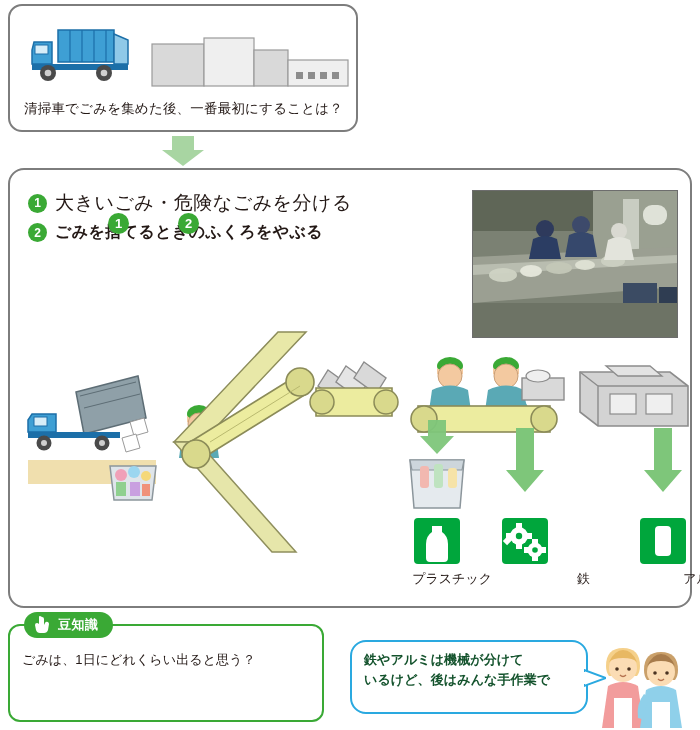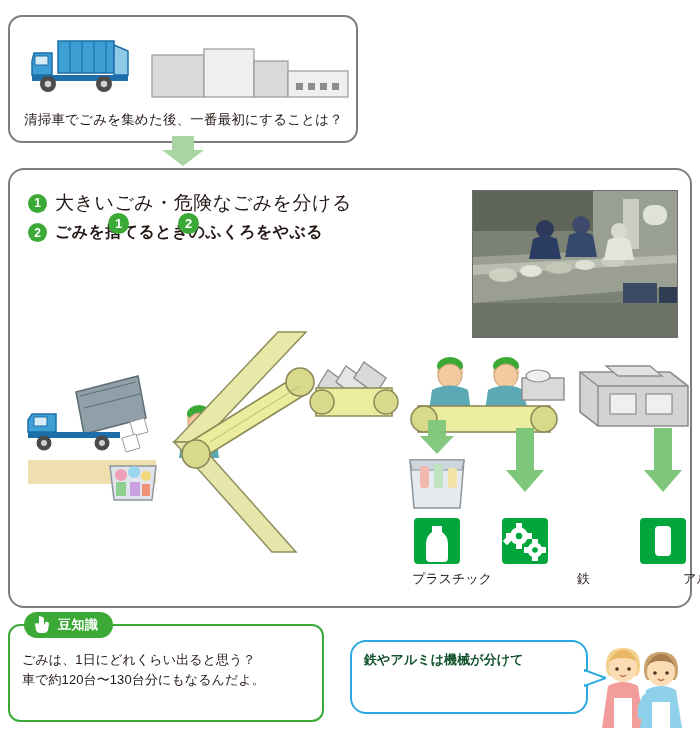--- a/index.html
+++ b/index.html
@@ -20,21 +20,20 @@
   .q-panel {
     position: absolute;
     left: 8px;
     top: 4px;
     width: 350px;
     height: 128px;
     border: 2px solid #7d7d7d;
     border-radius: 14px;
     background: #ffffff;
     box-sizing: border-box;
-    margin-top: 11px;
   }
   .q-caption {
     position: absolute;
     left: 14px;
     bottom: 12px;
     font-size: 13.5px;
     letter-spacing: 0.2px;
     white-space: nowrap;
   }
 
@@ -163,20 +162,21 @@
   .mame-box {
     position: absolute;
     left: 8px;
     top: 624px;
     width: 316px;
     height: 98px;
     border: 2px solid #3aa935;
     border-radius: 12px;
     background: #ffffff;
     box-sizing: border-box;
+    text-align: center;
   }
   .mame-tab {
     position: absolute;
     left: 14px;
     top: -14px;
     height: 26px;
     padding: 0 14px 0 34px;
     background: #3aa935;
     border-radius: 13px;
     color: #ffffff;
@@ -475,27 +475,27 @@
 
 <div class="mame-box">
   <div class="mame-tab">
     <svg class="hand-icon" viewBox="0 0 20 20">
       <path d="M8 2 q2 0 2 2 l0 6 l1 -2 q1 -2 3 -1 q1 1 1 2 l-1 6 q-1 3 -4 3 l-4 0 q-3 0 -4 -3 l-1 -5 q0 -2 2 -2 q1 0 2 1 l0 -7 q0 -2 3 0 Z" fill="#ffffff"></path>
     </svg>
     <span>豆知識</span>
   </div>
   <div class="mame-text">
     <div>ごみは、1日にどれくらい出ると思う？</div>
-    <div>車で約120台〜130台分にもなるんだよ。</div>
   </div>
 </div>
 
 <div class="bubble">
   <div class="bubble-text">
     <div>鉄やアルミは機械が分けて</div>
+    <div>いるけど、後はみんな手作業で</div>
   </div>
 </div>
 <svg class="bubble-tail" viewBox="0 0 22 20">
   <path d="M0 2 L22 10 L0 18 Z" fill="#ffffff" stroke="#2aa9e0" stroke-width="2"></path>
   <path d="M0 4 L0 16" stroke="#ffffff" stroke-width="3"></path>
 </svg>
 
 <svg class="kids" viewBox="0 0 104 92">
 
   <g>

